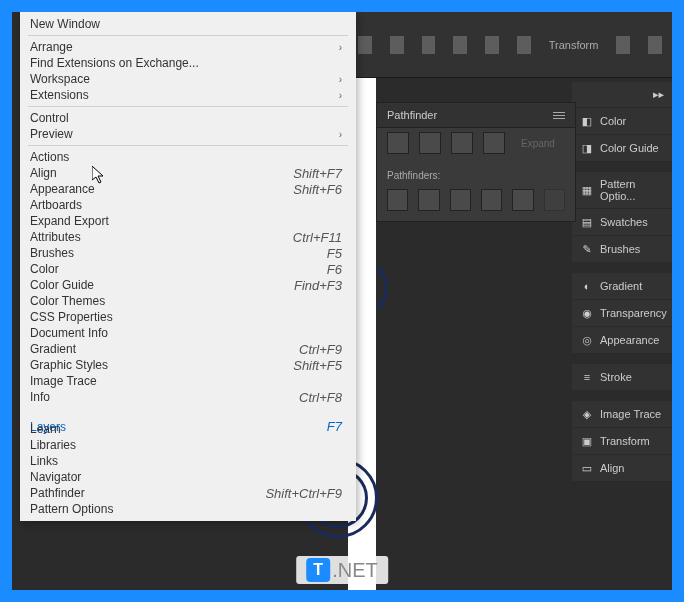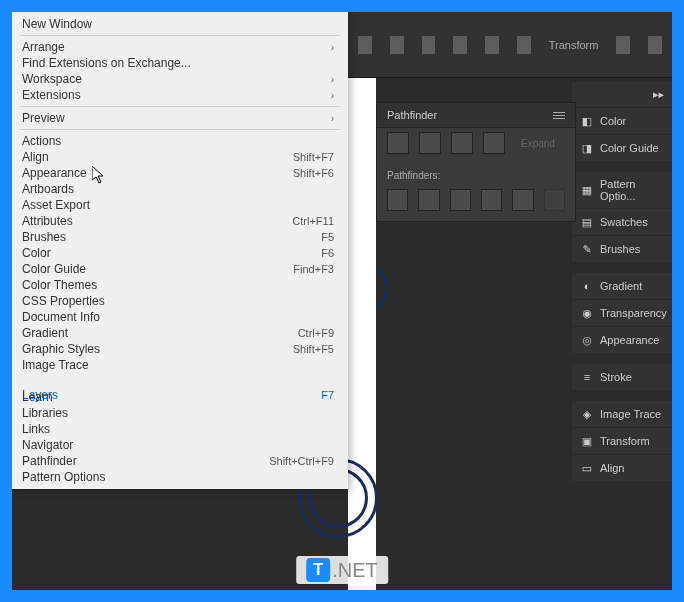--- a/index.html
+++ b/index.html
@@ -1,23 +1,23 @@
 <!DOCTYPE html>
 <html><head>
 <meta charset="utf-8">
 <style>
 * { margin:0; padding:0; box-sizing:border-box; font-family:"Segoe UI",Tahoma,sans-serif; }
 body { background:#1a8cff; width:684px; height:602px; overflow:hidden; position:relative; }
 .frame { position:absolute; top:12px; left:12px; right:12px; bottom:12px; background:#2b2b2b; overflow:hidden; }
 
 
-.menu { position:absolute; top:0; left:0; width:336px; background:#f0f0f0; color:#333; font-size:12px; padding:4px 0; box-shadow:2px 2px 8px rgba(0,0,0,.3); z-index:10; }
+.menu { position:absolute; top:0; left:8px; width:336px; background:#f0f0f0; color:#333; font-size:12px; padding:4px 0; box-shadow:2px 2px 8px rgba(0,0,0,.3); z-index:10; }
 .menu-item { display:flex; justify-content:space-between; align-items:center; padding:2px 14px 2px 10px; height:16px; cursor:default; }
 .menu-sep { height:1px; background:#d0d0d0; margin:3px 8px; }
-.shortcut { color:#555; font-size:11px; }
+.shortcut { color:#555; font-size:13px;font-style:italic; }
 .arrow { color:#666; font-size:10px; }
 .blue { color:#0066cc;margin-top:27px; }
 
 
 .optbar { position:absolute; top:0; left:336px; right:0; height:66px; background:#323232; display:flex; align-items:center; gap:18px; padding:0 10px; border-bottom:1px solid #1a1a1a; }
 .opt-ico { width:18px; height:18px; background:#888; opacity:.5; }
 .opt-txt { color:#aaa; font-size:11px; }
 
 
 .pathfinder { position:absolute; top:90px; left:364px; width:200px; background:#3a3a3a; border:1px solid #222; font-size:11px; color:#ccc; z-index:5; }
@@ -174,40 +174,43 @@
     <div class="menu-item">
         <span>Workspace</span>
         <span class="arrow">›</span>
       </div>
     <div class="menu-item">
         <span>Extensions</span>
         <span class="arrow">›</span>
       </div>
     <div class="menu-sep"></div>
     <div class="menu-item">
+        <span>Control</span>
+      </div>
+    <div class="menu-item">
         <span>Preview</span>
         <span class="arrow">›</span>
       </div>
     <div class="menu-sep"></div>
     <div class="menu-item">
         <span>Actions</span>
       </div>
     <div class="menu-item">
         <span>Align</span>
         <span class="shortcut">Shift+F7</span>
       </div>
     <div class="menu-item">
         <span>Appearance</span>
         <span class="shortcut">Shift+F6</span>
       </div>
     <div class="menu-item">
         <span>Artboards</span>
       </div>
     <div class="menu-item">
-        <span>Asset Export</span>
+        <span>Expand Export</span>
       </div>
     <div class="menu-item">
         <span>Attributes</span>
         <span class="shortcut">Ctrl+F11</span>
       </div>
     <div class="menu-item">
         <span>Brushes</span>
         <span class="shortcut">F5</span>
       </div>
     <div class="menu-item">
@@ -230,20 +233,24 @@
     <div class="menu-item">
         <span>Gradient</span>
         <span class="shortcut">Ctrl+F9</span>
       </div>
     <div class="menu-item">
         <span>Graphic Styles</span>
         <span class="shortcut">Shift+F5</span>
       </div>
     <div class="menu-item">
         <span>Image Trace</span>
+      </div>
+    <div class="menu-item">
+        <span>Info</span>
+        <span class="shortcut">Ctrl+F8</span>
       </div>
     <div class="menu-item">
         <span class="blue">Layers</span>
         <span class="shortcut blue">F7</span>
       </div>
     <div class="menu-item">
         <span>Learn</span>
       </div>
     <div class="menu-item">
         <span>Libraries</span>

